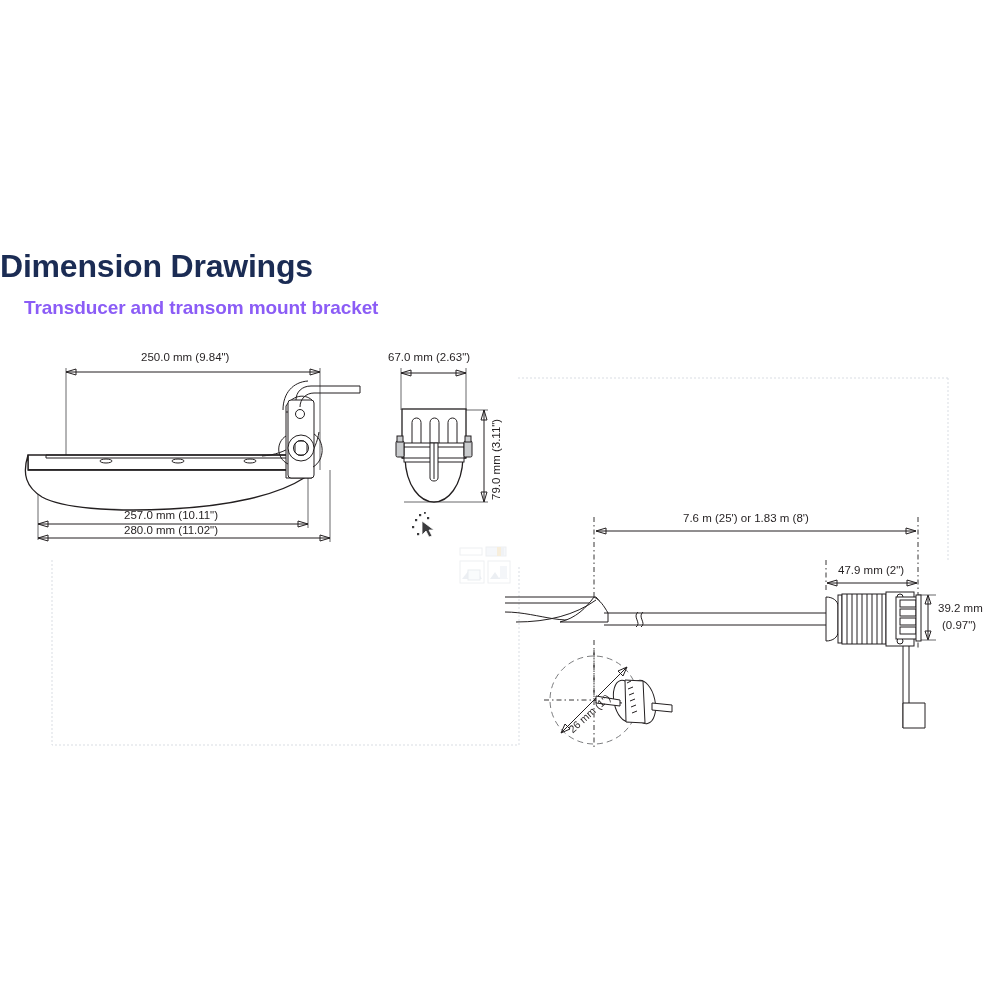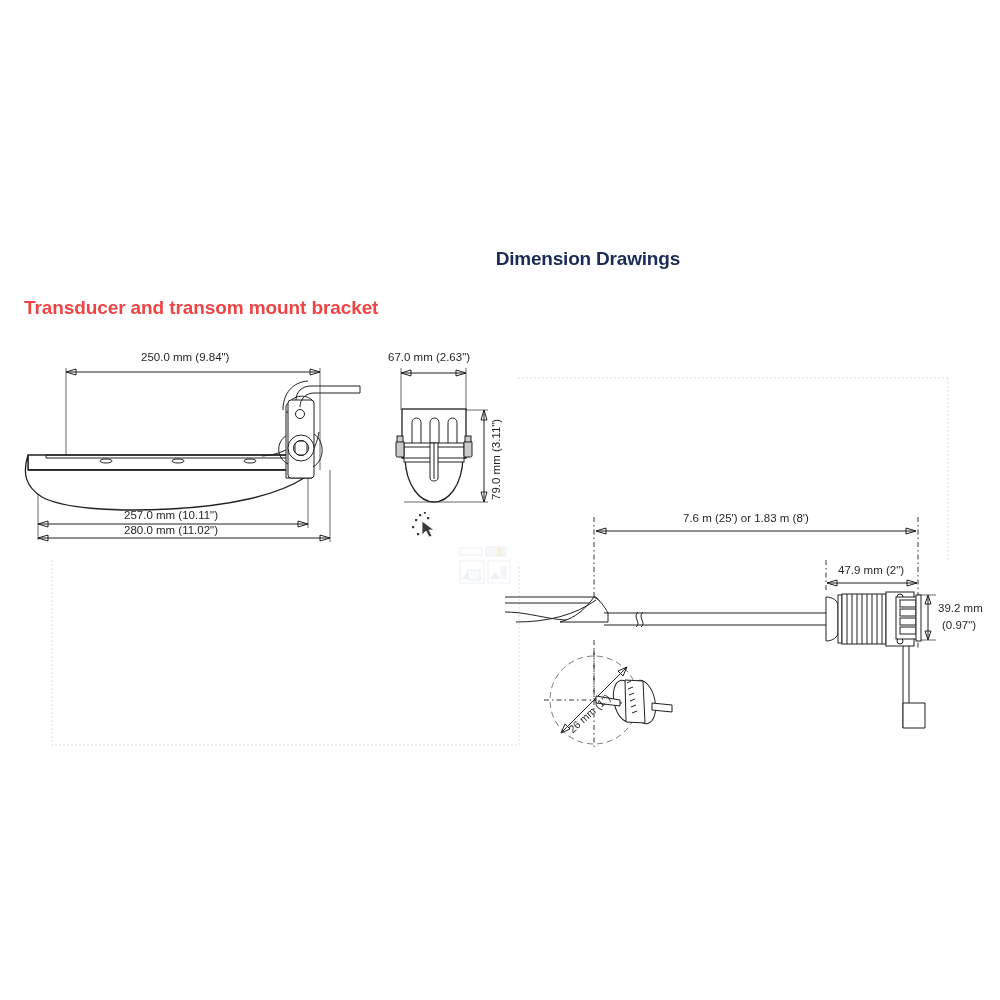--- a/index.html
+++ b/index.html
@@ -19,33 +19,32 @@
     position: absolute;
     inset: 0;
     width: 1000px;
     height: 1000px;
   }
   .title {
     position: absolute;
     left: 0;
     top: 248px;
     width: 680px;
-    text-align: right;
-    font-size: 19px;
+    font-size: 32px;
     font-weight: bold;
     color: #1b2c54;
     letter-spacing: -0.2px;
   }
   .subtitle {
     position: absolute;
     left: 24px;
     top: 297px;
     font-size: 19px;
     font-weight: bold;
-    color: #ef4444;
+    color: #8b5cf6;
     letter-spacing: -0.1px;
   }
   .dim {
     position: absolute;
     font-size: 11.5px;
     color: #231f20;
     white-space: nowrap;
     font-family: "Liberation Sans", sans-serif;
   }
   .dim.vert {

